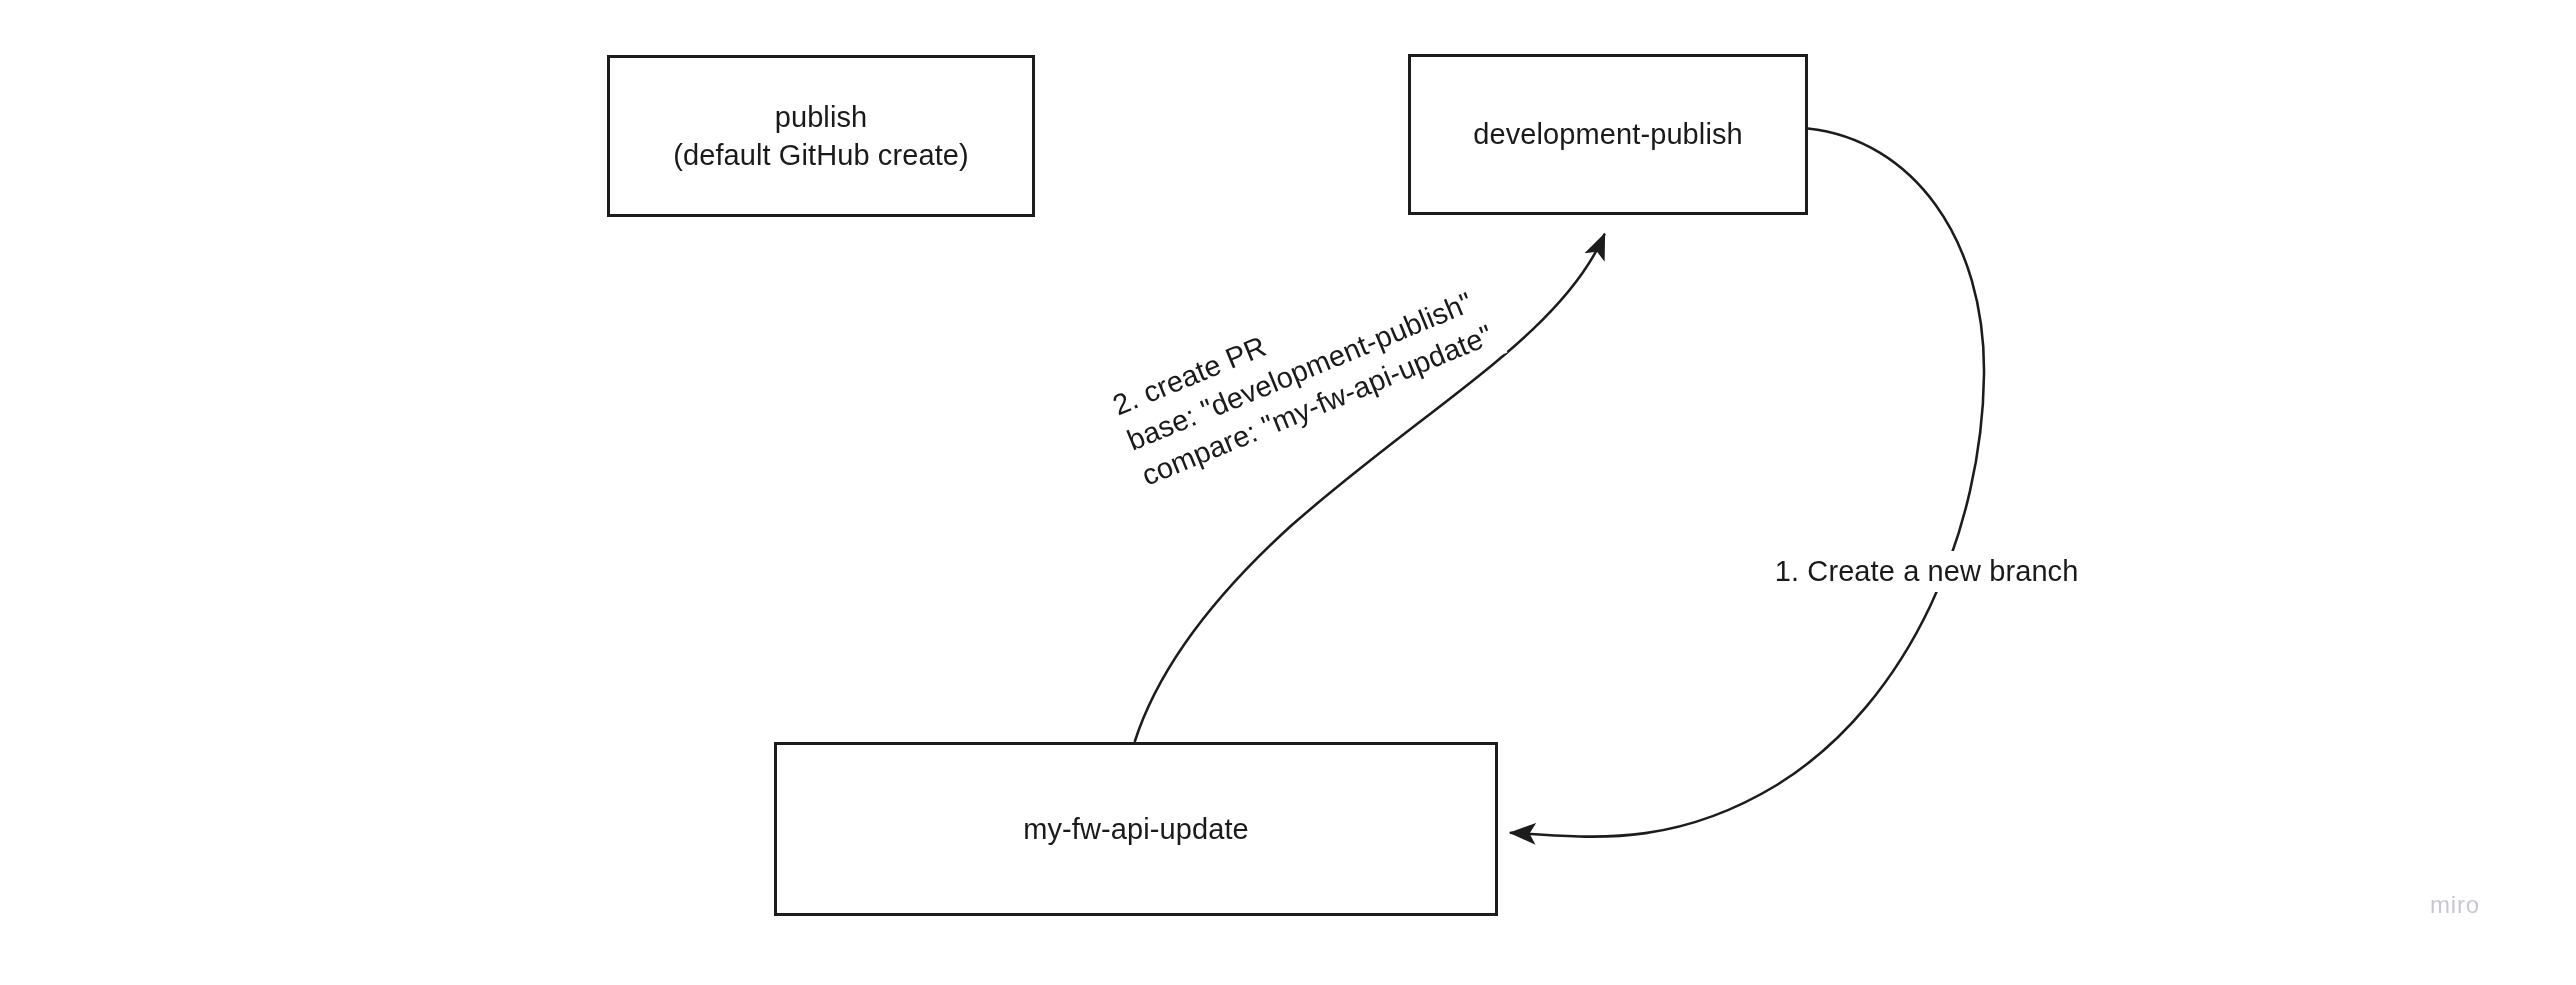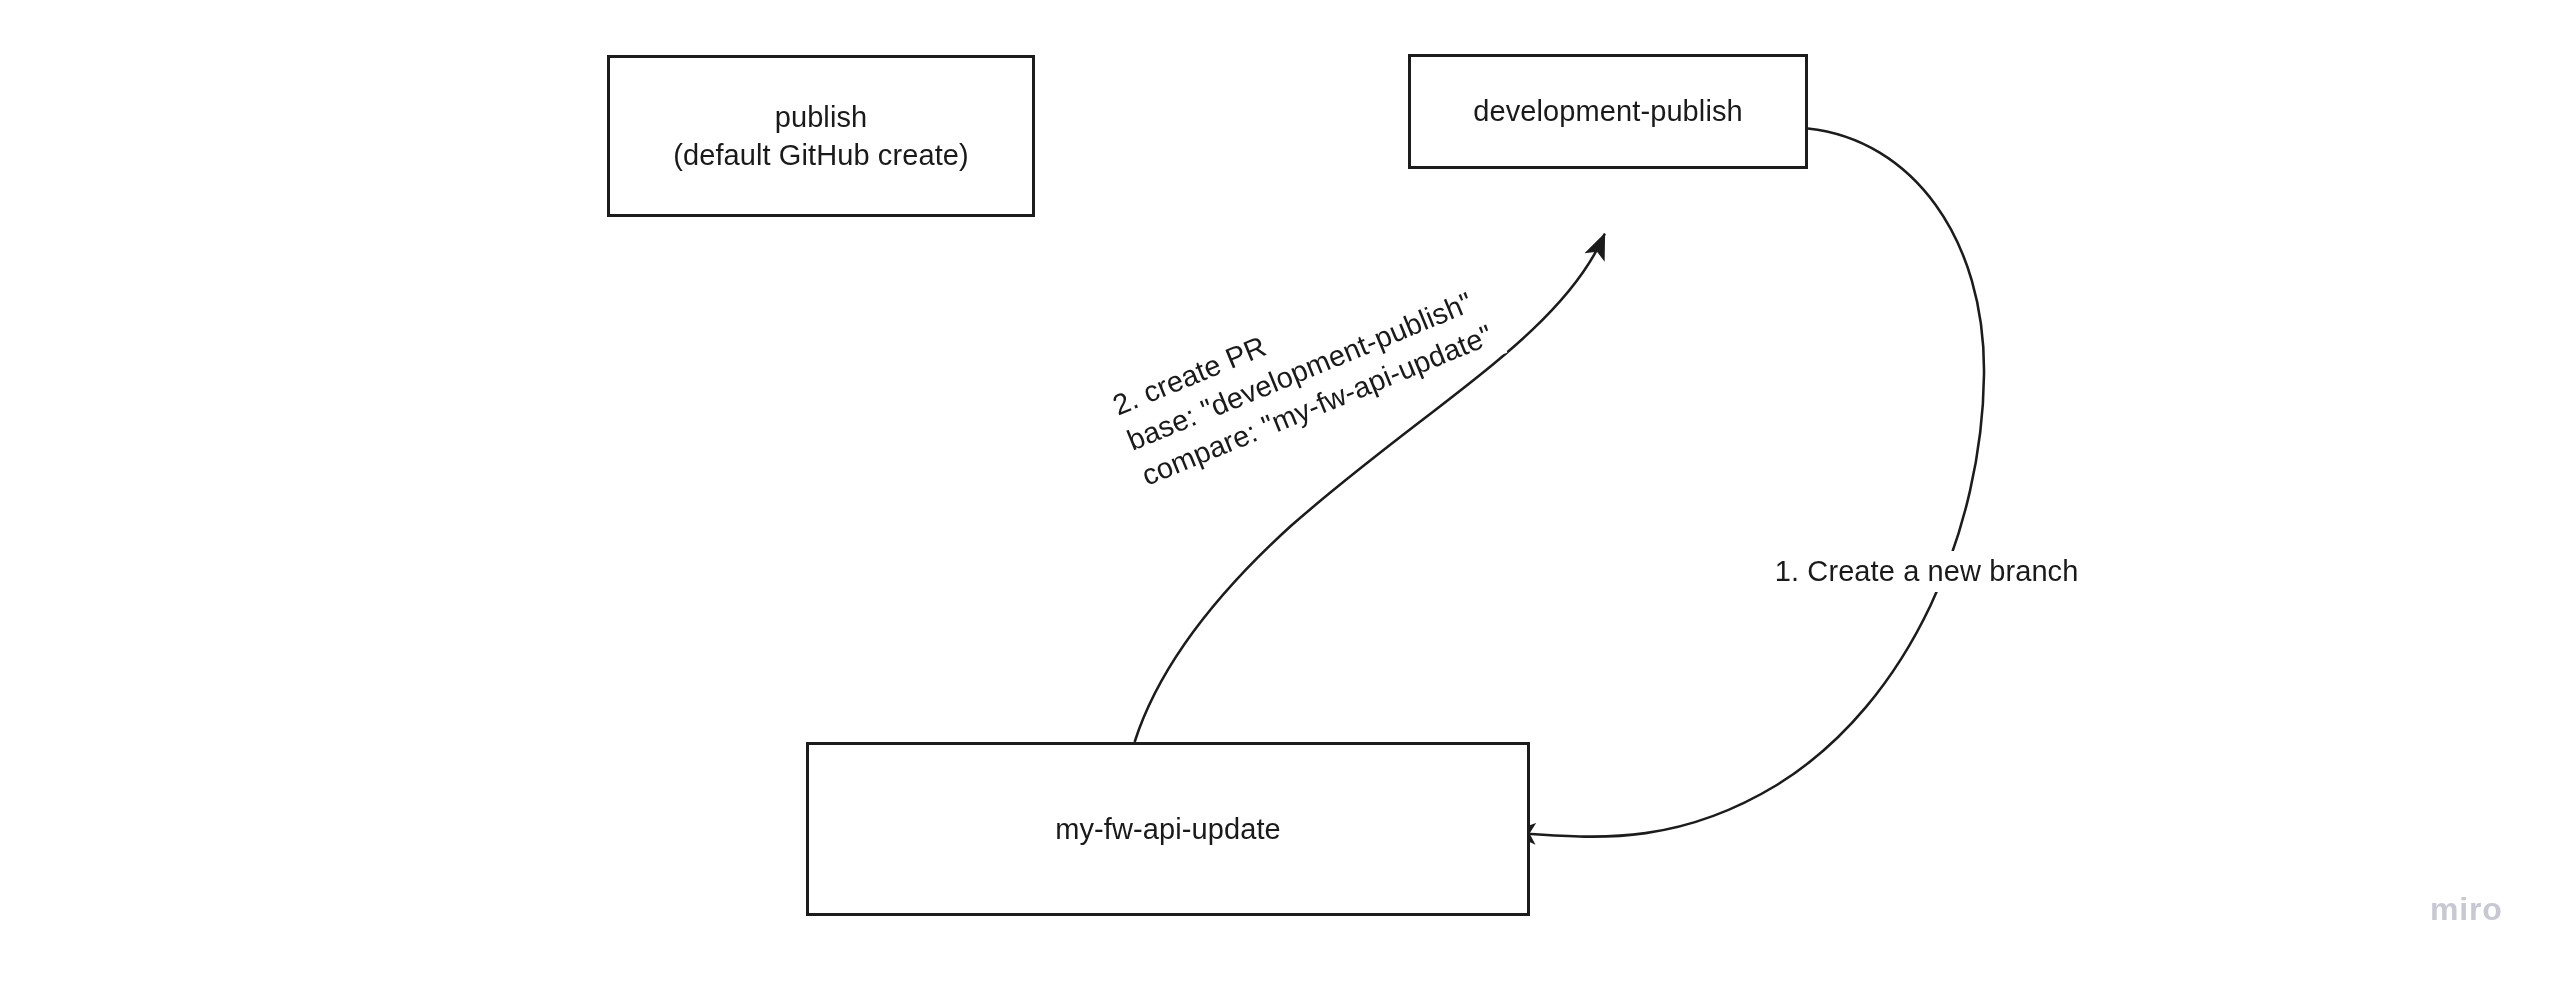--- a/index.html
+++ b/index.html
@@ -48,28 +48,27 @@
   #node-publish {
     left: 607px;
     top: 55px;
     width: 428px;
     height: 162px;
   }
   #node-development-publish {
     left: 1408px;
     top: 54px;
     width: 400px;
-    height: 115px;
+    height: 161px;
   }
   #node-feature-branch {
     left: 774px;
     top: 742px;
     width: 724px;
     height: 174px;
-    margin-left: 32px;
   }
   .edge-label {
     position: absolute;
     font-size: 29px;
     line-height: 1.30;
     font-weight: 400;
     color: #1a1a1a;
     white-space: pre-line;
     background: #ffffff;
     letter-spacing: 0.1px;
@@ -84,24 +83,24 @@
     top: 381px;
     padding: 3.2px 8px 4.8px 8px;
     transform: rotate(-22.4deg);
     transform-origin: 0 100%;
     text-align: left;
   }
   #watermark {
     position: absolute;
     left: 2430px;
     top: 891px;
-    font-size: 32px;
+    font-size: 24px;
     letter-spacing: 0.8px;
     color: #c8c8d2;
-    font-weight: 700;
+    font-weight: 400;
     user-select: none;
   }
 </style>
 </head>
 <body>
 
 <div id="canvas">
 
   <svg id="edges" viewBox="0 0 3233 1237" xmlns="http://www.w3.org/2000/svg">
     <defs>

